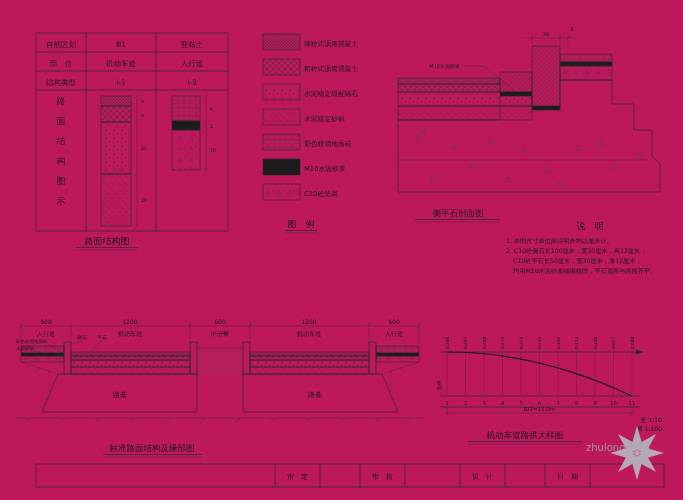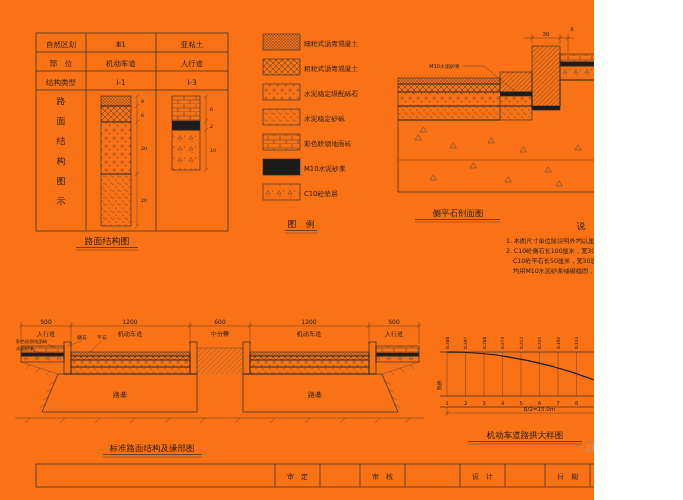--- a/index.html
+++ b/index.html
@@ -1,16 +1,16 @@
 <!DOCTYPE html>
 <html><head>
 <meta charset="utf-8">
 <style>
   html,body{margin:0;padding:0;background:#fff;}
-  .sheet{position:relative;width:594px;height:500px;background:#f97316;overflow:hidden;
+  .sheet{position:relative;width:683px;height:500px;background:#be185d;overflow:hidden;
          font-family:"DejaVu Sans",sans-serif;}
   .sheet svg{position:absolute;left:0;top:0;}
   text{font-family:"DejaVu Sans",sans-serif;fill:#1a1a1a;}
   .ln{stroke:#2b2b2b;stroke-width:.7;fill:none}
   .tn{stroke:#2b2b2b;stroke-width:.35;fill:none}
   .sw{stroke:#2b2b2b;stroke-width:.6}
   .wm{fill:#9ba1a9}
 </style>
 </head>
 <body>

